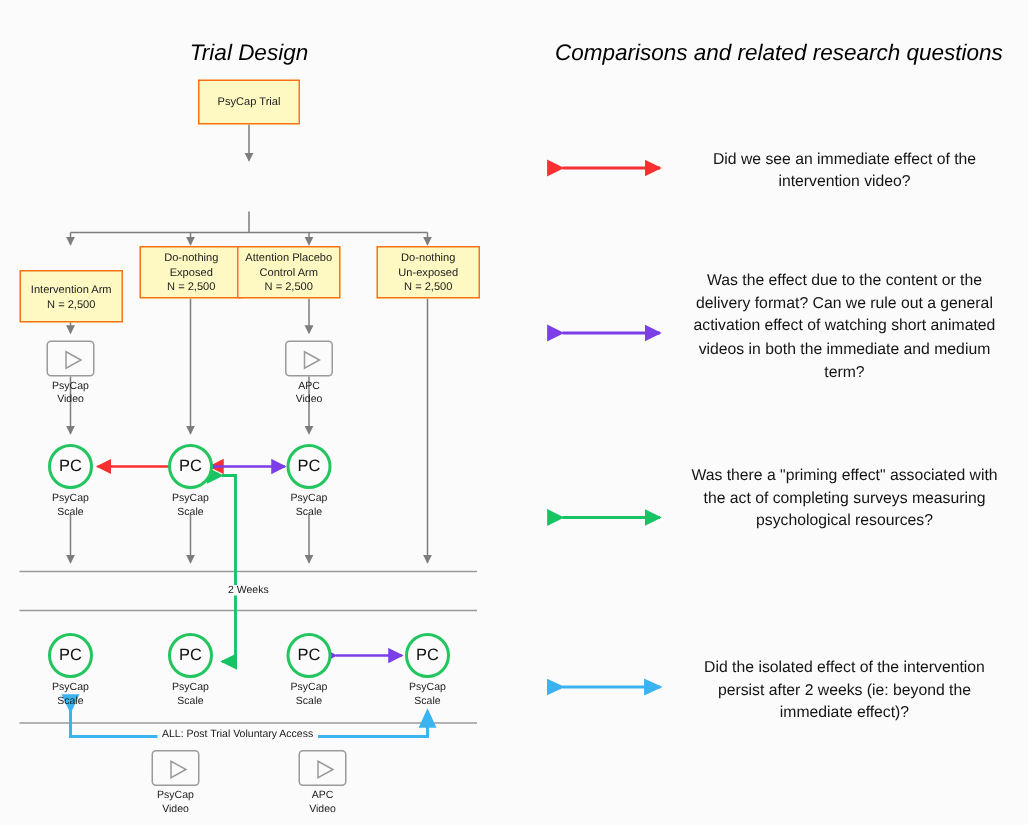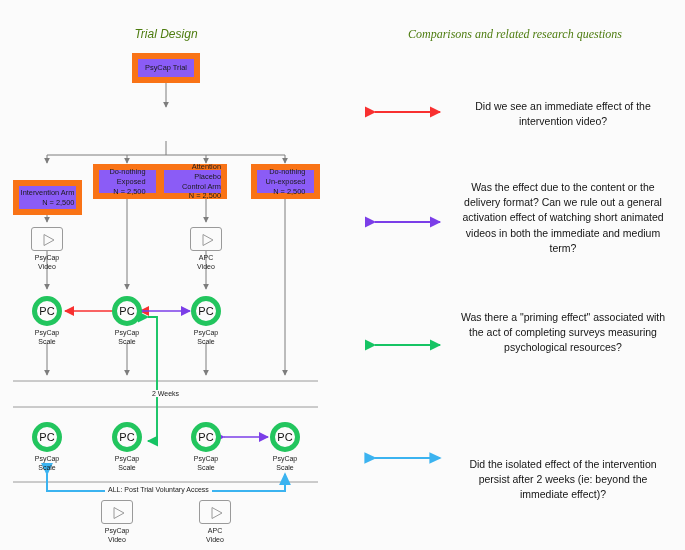--- a/index.html
+++ b/index.html
@@ -11,35 +11,35 @@
     overflow:hidden;
     position:relative;
   }
   #stage{position:absolute;inset:0;width:685px;height:550px;}
   svg#wires{position:absolute;left:0;top:0;width:685px;height:550px;pointer-events:none;}
 
   .abs{position:absolute;}
 
   .panel-title{
     font-style:italic;
-    font-size:12px;
-    text-align:center;
-    color:#4d7c0f;
+    font-size:15px;
+    text-align:center;
+    color:#000000;
     white-space:nowrap;
   }
 
   .nodebox{
     position:absolute;
-    border:6px solid #f97316;
-    background:#8b5cf6;
+    border:1px solid #f97316;
+    background:#fef9c3;
     box-sizing:border-box;
     display:flex;
     align-items:center;
     justify-content:center;
-    text-align:right;
+    text-align:center;
     font-size:7.4px;
     line-height:1.35;
     color:#1a1a1a;
     white-space:pre-line;
   }
 
   .videobox{
     position:absolute;
     width:32px;height:24px;
     border:1px solid #9a9a9a;
@@ -54,21 +54,21 @@
     font-size:7px;
     line-height:1.35;
     text-align:center;
     white-space:pre-line;
     color:#1a1a1a;
   }
 
   .pc{
     position:absolute;
     width:30px;height:30px;
-    border:5px solid #22c55e;
+    border:2px solid #22c55e;
     border-radius:50%;
     background:#fbfbfb;
     box-sizing:border-box;
     display:flex;align-items:center;justify-content:center;
     font-size:11px;
     color:#111;
   }
 
   .qtext{
     position:absolute;
@@ -272,23 +272,23 @@
 Video</div>
 
   <div class="videobox" style="left:199px;top:500px;">
     <svg width="32" height="24" viewBox="0 0 32 24">
       <path d="M12,6.5 L22,12 L12,17.5 Z" fill="none" stroke="#9a9a9a" stroke-width="1"></path>
     </svg>
   </div>
   <div class="caption" style="left:185px;top:526px;width:60px;">APC
 Video</div>
 
-  <div class="panel-title abs" style="left:370px;top:27px;width:290px;font-family:Liberation Serif, serif;">Comparisons and related research questions</div>
+  <div class="panel-title abs" style="left:370px;top:27px;width:290px;">Comparisons and related research questions</div>
 
   <div class="qtext" style="left:458px;top:180px;width:210px;">Was the effect due to the content or the delivery format? Can we rule out a general activation effect of watching short animated videos in both the immediate and medium term?</div>
 
   <div class="qtext" style="left:458px;top:99px;width:210px;">Did we see an immediate effect of the intervention video?</div>
 
   <div class="qtext" style="left:458px;top:310px;width:210px;">Was there a "priming effect" associated with the act of completing surveys measuring psychological resources?</div>
 
-  <div class="qtext" style="left:458px;top:457px;width:210px;">Did the isolated effect of the intervention persist after 2 weeks (ie: beyond the immediate effect)?</div>
+  <div class="qtext" style="left:458px;top:438px;width:210px;">Did the isolated effect of the intervention persist after 2 weeks (ie: beyond the immediate effect)?</div>
 
 </div>
 
 </body></html>

